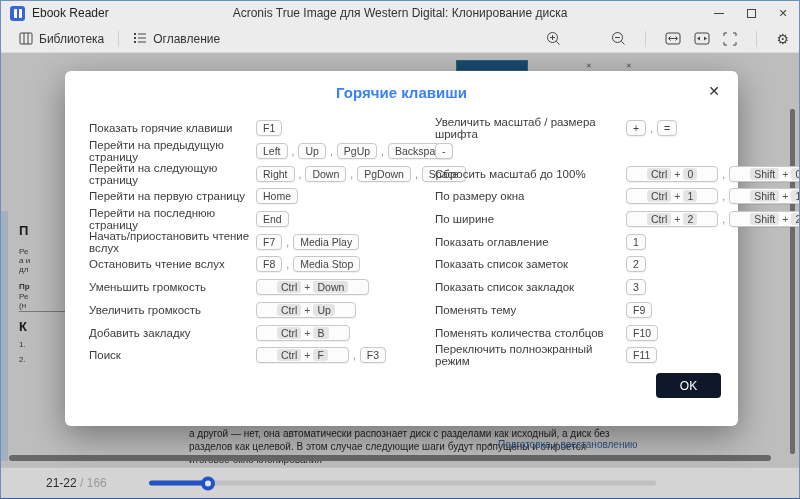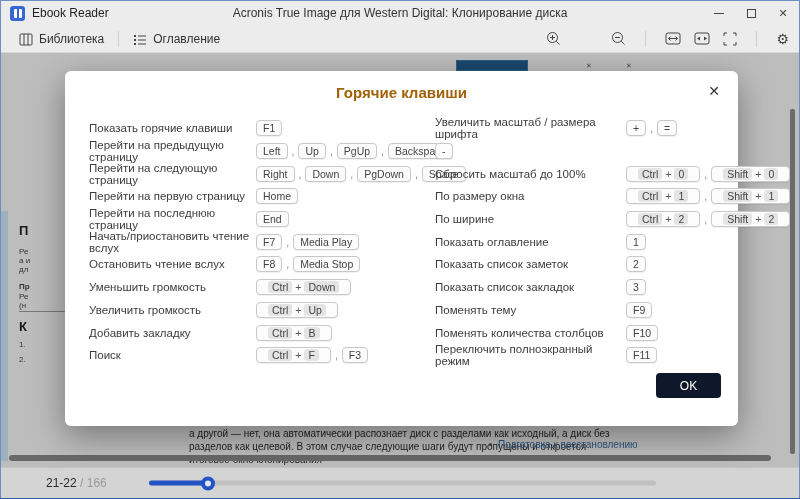--- a/index.html
+++ b/index.html
@@ -19,21 +19,21 @@
   .tb-title { position:absolute; left:0; right:0; text-align:center; font-size:12px; color:#333; pointer-events:none; }
   .tb-controls { position:absolute; right:0; top:0; height:24px; display:flex; }
   .wbtn { width:32px; height:24px; display:flex; align-items:center; justify-content:center; color:#444; cursor:default; }
   .min-glyph { width:10px; height:1px; background:#444; display:block; }
   .max-glyph { width:9px; height:9px; border:1px solid #444; display:block; }
   .close-glyph { font-size:11px; color:#444; }
 
   
   .toolbar { height:28px; background:#ececec; border-bottom:1px solid #d9d9d9;
     display:flex; align-items:center; padding:0 10px; }
-  .tbtn { display:flex; align-items:flex-end; gap:6px; font-size:12px; color:#333; padding:3px 8px; border-radius:3px; }
+  .tbtn { display:flex; align-items:flex-start; gap:6px; font-size:12px; color:#333; padding:3px 8px; border-radius:3px; }
   .vsep { width:1px; height:16px; background:#cfcfcf; margin:0 6px; }
   .tool-right { margin-left:auto; display:flex; align-items:center; gap:13px; }
   .zoom-level { font-size:12px; color:#333;margin-top:45px; }
   .ticon { display:flex; align-items:center; justify-content:center; }
   .gear-glyph { font-family:"DejaVu Sans", sans-serif; font-size:14px; color:#444; line-height:1; }
 
   
   .content { position:relative; width:100%; height:414px; background:#f2f2f2; overflow:hidden; }
   .content::after { content:""; position:absolute; inset:0; background:rgba(0,0,0,0.22); z-index:5; }
   .bg-item { position:absolute; z-index:1; }
@@ -48,35 +48,35 @@
   .bg-link-row { left:488px; top:386px; display:flex; align-items:center; gap:6px; }
   .bullet { width:3px; height:3px; border-radius:50%; background:#555; }
   .bg-link { font-size:10px; color:#3a6ea5; }
   .faintbar { left:500px; top:403px; width:120px; height:5px; background:#b5b5b5; border-radius:2px; }
   .hscroll { left:8px; top:402px; width:762px; height:6px; background:#868686; border-radius:3px; }
   .vscroll { left:789px; top:56px; width:5px; height:345px; background:#8a8a8a; border-radius:2px; }
 
   
   .dialog { position:absolute; left:64px; top:18px; width:673px; height:355px; background:#fff;
     border-radius:6px; box-shadow:0 10px 34px rgba(0,0,0,0.38); z-index:10; }
-  .dlg-title { text-align:center; padding-top:13px; font-size:15px; font-weight:bold; color:#a16207; }
+  .dlg-title { text-align:center; padding-top:13px; font-size:15px; font-weight:bold; color:#3b82f6; }
   .dlg-close { position:absolute; top:12px; right:18px; font-size:14px; color:#333; cursor:default; }
   .cols { display:flex; padding:0 24px; margin-top:16px; }
   .col { display:flex; flex-direction:column; }
   .col-left { width:346px; flex-shrink:0; }
   .col-right { flex:1; }
   .srow { display:flex; align-items:center; height:22.7px; }
   .slabel { font-size:11.5px; color:#3c3c3c; flex-shrink:0; }
   .col-left .slabel { width:167px; }
   .col-right .slabel { width:191px; }
   .skeys { display:flex; align-items:center; white-space:nowrap; }
   .key, .combo { display:inline-flex; align-items:center; border:1px solid #c8c8c8; border-radius:4px;
     background:#fcfcfc; font-size:10.5px; color:#444; box-shadow:0 1px 1px rgba(0,0,0,0.06); }
   .key { padding:1px 6px; }
-  .combo { padding:1px 11px; }
+  .combo { padding:1px 20px; }
   .kpart { background:#e4e4e4; border-radius:3px; padding:0 4px; }
   .plus { margin:0 3px; color:#555; }
   .comma { margin:0 4px; color:#888; font-size:10.5px; }
   .ok-btn { position:absolute; right:17px; bottom:28px; width:65px; height:25px; background:#0f172a;
     color:#fff; font-size:12px; border:none; border-radius:4px; display:flex; align-items:center; justify-content:center; }
 
   
   .statusbar { position:relative; height:31px; background:#d4d4d4; border-top:1px solid #c2c2c2; }
   .pages { position:absolute; left:45px; top:50%; transform:translateY(-50%); font-size:12px; color:#9a9a9a; }
   .pages .cur { color:#2b2b2b; font-weight:normal; }

